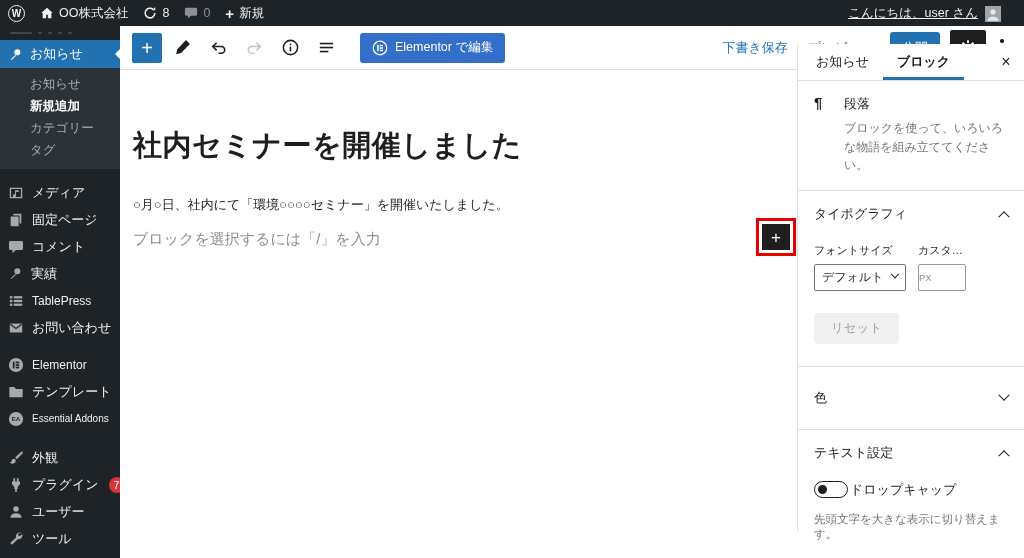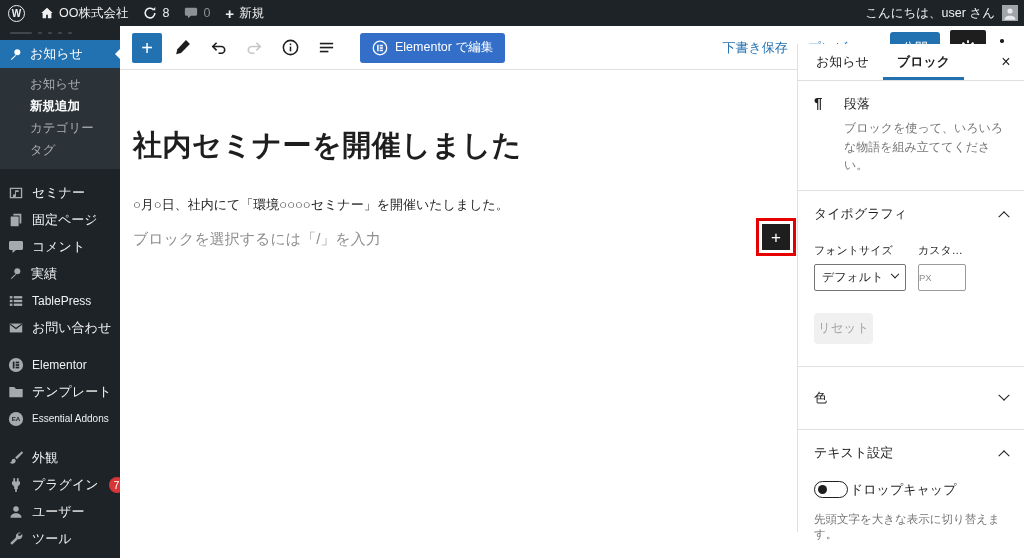--- a/index.html
+++ b/index.html
@@ -9,21 +9,21 @@
 
   
   .adminbar { position:absolute; top:0; left:0; width:1024px; height:26px; background:#1d2327;
     color:#f0f0f1; display:flex; align-items:center; font-size:12.5px; z-index:50; }
   .ab-left { display:flex; align-items:center; gap:15px; padding-left:8px; }
   .ab-item { display:flex; align-items:center; gap:5px; cursor:pointer; color:#f0f0f1; }
   .ab-item svg { display:block; }
   .ab-muted { color:#8d9196; }
   .wp-logo-circle { width:17px; height:17px; border:1.6px solid #f0f0f1; border-radius:50%;
     display:flex; align-items:center; justify-content:center; font-size:10px; font-weight:bold; }
-  .ab-right { margin-left:auto; display:flex; align-items:flex-start; gap:7px; padding-right:6px; }
+  .ab-right { margin-left:auto; display:flex; align-items:flex-end; gap:7px; padding-right:23px;text-decoration:underline; }
   .ab-plus { font-size:15px; font-weight:bold; line-height:1; }
 
   
   .sidebar { position:absolute; top:26px; left:0; width:120px; height:532px; background:#1d2327;
     color:#f0f0f1; font-size:13px; }
   .sb-partial-top { height:14px; display:flex; align-items:center; gap:6px; padding-left:10px; opacity:.45; }
   .sb-partial-top i { display:block; height:2px; background:#6c7177; border-radius:1px; }
   .sb-active { position:relative; height:28px; background:#2271b1; color:#fff; display:flex;
     align-items:center; gap:7px; padding-left:8px; cursor:pointer; }
   .sb-active .arrow { position:absolute; right:0; top:50%; margin-top:-5px; width:0; height:0;
@@ -95,21 +95,21 @@
   .typo-labels .l1 { width:104px; font-size:11px; }
   .typo-labels .l2 { font-size:11px; color:#1e1e1e; }
   .typo-controls { display:flex; margin-top:6px; gap:12px; }
   .select-box { width:92px; height:27px; border:1px solid #757575; border-radius:2px; display:flex;
     align-items:center; padding:0 7px; font-size:12px; cursor:pointer; background:#fff; }
   .select-box .chev { margin-left:auto; width:6px; height:6px; }
   .unit-box { width:48px; height:27px; border:1px solid #9a9a9a; border-radius:2px; display:flex;
     align-items:center; padding-right:6px; font-size:9.5px; color:#8d8d8d;
     text-transform:uppercase; cursor:text; background:#fff; }
   .btn-reset { margin-top:22px; background:#f0f0f1; border:none; border-radius:4px; color:#a2a5a9;
-    font-size:12.5px; padding:7px 4px; cursor:default; }
+    font-size:12.5px; padding:7px 17px; cursor:default; }
   .toggle-row { display:flex; align-items:center; gap:2px; margin-top:19px; }
   .toggle { position:relative; width:34px; height:17px; border:1.5px solid #1e1e1e; border-radius:10px;
     background:#fff; cursor:pointer; flex:0 0 auto; }
   .toggle .knob { position:absolute; left:3px; top:2.5px; width:9px; height:9px; border-radius:50%; background:#1e1e1e; }
   .toggle-label { font-size:13px; }
   .setting-desc { margin-top:13px; font-size:11.5px; color:#757575; }
   .sec-textset { padding-bottom:26px; }
 </style>
 </head>
 <body>
@@ -178,21 +178,21 @@
       <div class="sb-sub-item">カテゴリー</div>
       <div class="sb-sub-item">タグ</div>
     </div>
 
     <div class="gap-sm"></div>
     <div class="sb-item">
       <svg width="16" height="16" viewBox="0 0 18 18" fill="currentColor">
           <path d="M2 3h14v12H2zm1.5 1.5v9h11v-9z"></path>
           <path d="M8 6v4.6a1.8 1.8 0 1 0 1 1.6V8h3V6z"></path>
         </svg>
-      <span class="lbl">セミナー</span>
+      <span class="lbl">メディア</span>
     </div>
     <div class="sb-item">
       <svg width="16" height="16" viewBox="0 0 18 18" fill="currentColor">
           <path d="M6 2h9v11h-2V4H6z"></path>
           <rect x="3" y="5" width="9" height="11" rx="0.5"></rect>
         </svg>
       <span class="lbl">固定ページ</span>
     </div>
     <div class="sb-item">
       <svg width="16" height="16" viewBox="0 0 16 16" fill="currentColor">

